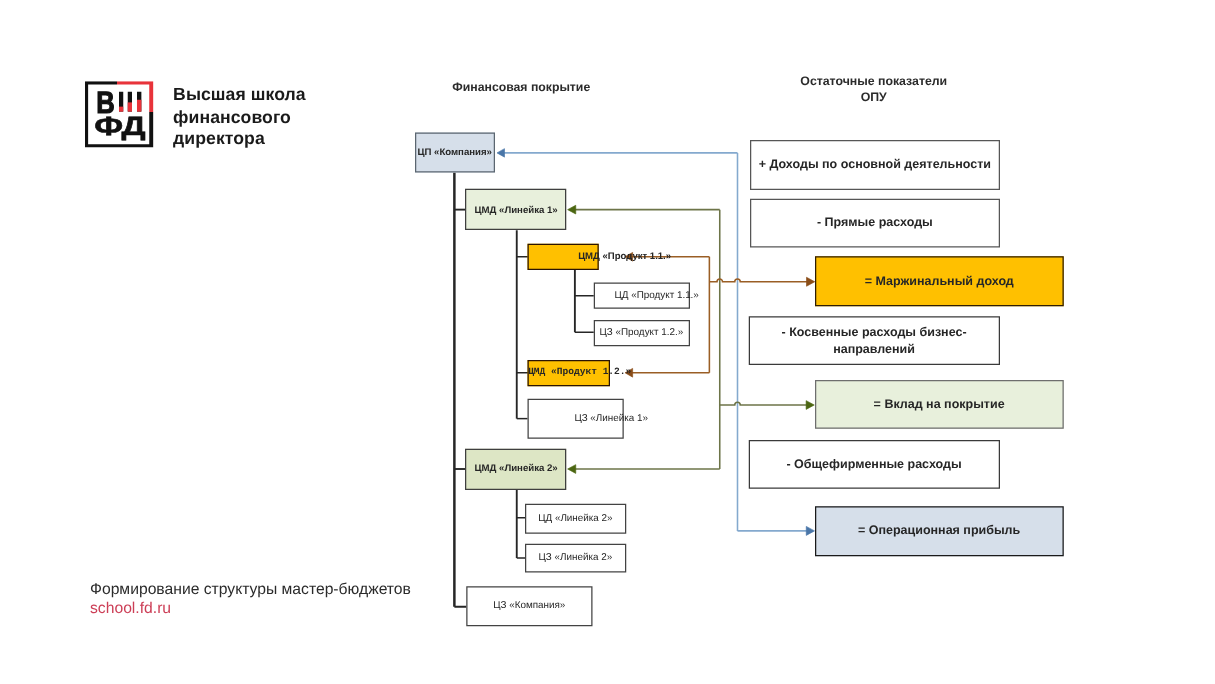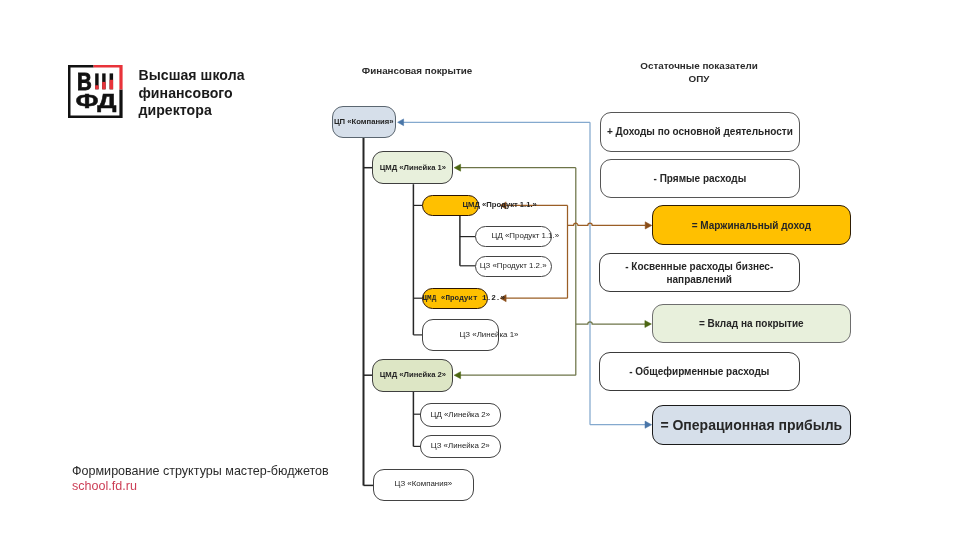--- a/index.html
+++ b/index.html
@@ -22,21 +22,21 @@
   #h-left{left:312px;top:65.1px;width:210px;font-size:9.8px;}
   #h-right{left:594px;top:60.2px;width:210px;font-size:9.85px;line-height:12.4px;}
 
   
   .footer{position:absolute;left:72px;top:463.5px;font-size:12.55px;line-height:15.8px;
           color:#2B2B2B;font-weight:normal;}
   .footer .url{color:#CC3E56;}
 
   
   .node{position:absolute;box-sizing:border-box;display:flex;align-items:center;
-        justify-content:center;text-align:center;border-radius:11px;}
+        justify-content:center;text-align:center;}
   .node > span{display:block;width:100%;padding:0 2px;white-space:pre;line-height:1.33;}
 </style>
 </head>
 <body>
 
 <div class="stage">
 
   <svg class="svglayer" id="wires" width="972" height="547">
       <g>
         <path d="M363.5,138 L363.5,485.4" fill="none" stroke="#262626" stroke-width="2" stroke-linecap="butt" stroke-linejoin="miter"></path>
@@ -156,21 +156,21 @@
       <div class="node" style="left: 599px; top: 253.4px; width: 200.5px; height: 39px; background: rgb(255, 255, 255); border: 1.3px solid rgb(58, 58, 58); font-size: 10px; font-weight: bold;">
         <span>- Косвенные расходы бизнес-
 направлений</span>
       </div>
       <div class="node" style="left: 651.6px; top: 303.7px; width: 199.4px; height: 39.1px; background: rgb(232, 240, 220); border: 1.3px solid rgb(110, 110, 110); font-size: 10px; font-weight: bold;">
         <span>= Вклад на покрытие</span>
       </div>
       <div class="node" style="left: 599px; top: 352.4px; width: 200.5px; height: 38.4px; background: rgb(255, 255, 255); border: 1.3px solid rgb(58, 58, 58); font-size: 10px; font-weight: bold;">
         <span>- Общефирменные расходы</span>
       </div>
-      <div class="node" style="left: 651.6px; top: 405.2px; width: 199.4px; height: 39.4px; background: rgb(214, 223, 234); border: 1.3px solid rgb(26, 26, 26); font-size: 14px; font-weight: bold;">
+      <div class="node" style="left: 651.6px; top: 405.2px; width: 199.4px; height: 39.4px; background: rgb(214, 223, 234); border: 1.3px solid rgb(26, 26, 26); font-size: 10px; font-weight: bold;">
         <span>= Операционная прибыль</span>
       </div>
     </div>
 
   <div class="footer">
     <div>Формирование структуры мастер-бюджетов</div>
     <div class="url">school.fd.ru</div>
   </div>
 
 </div>

